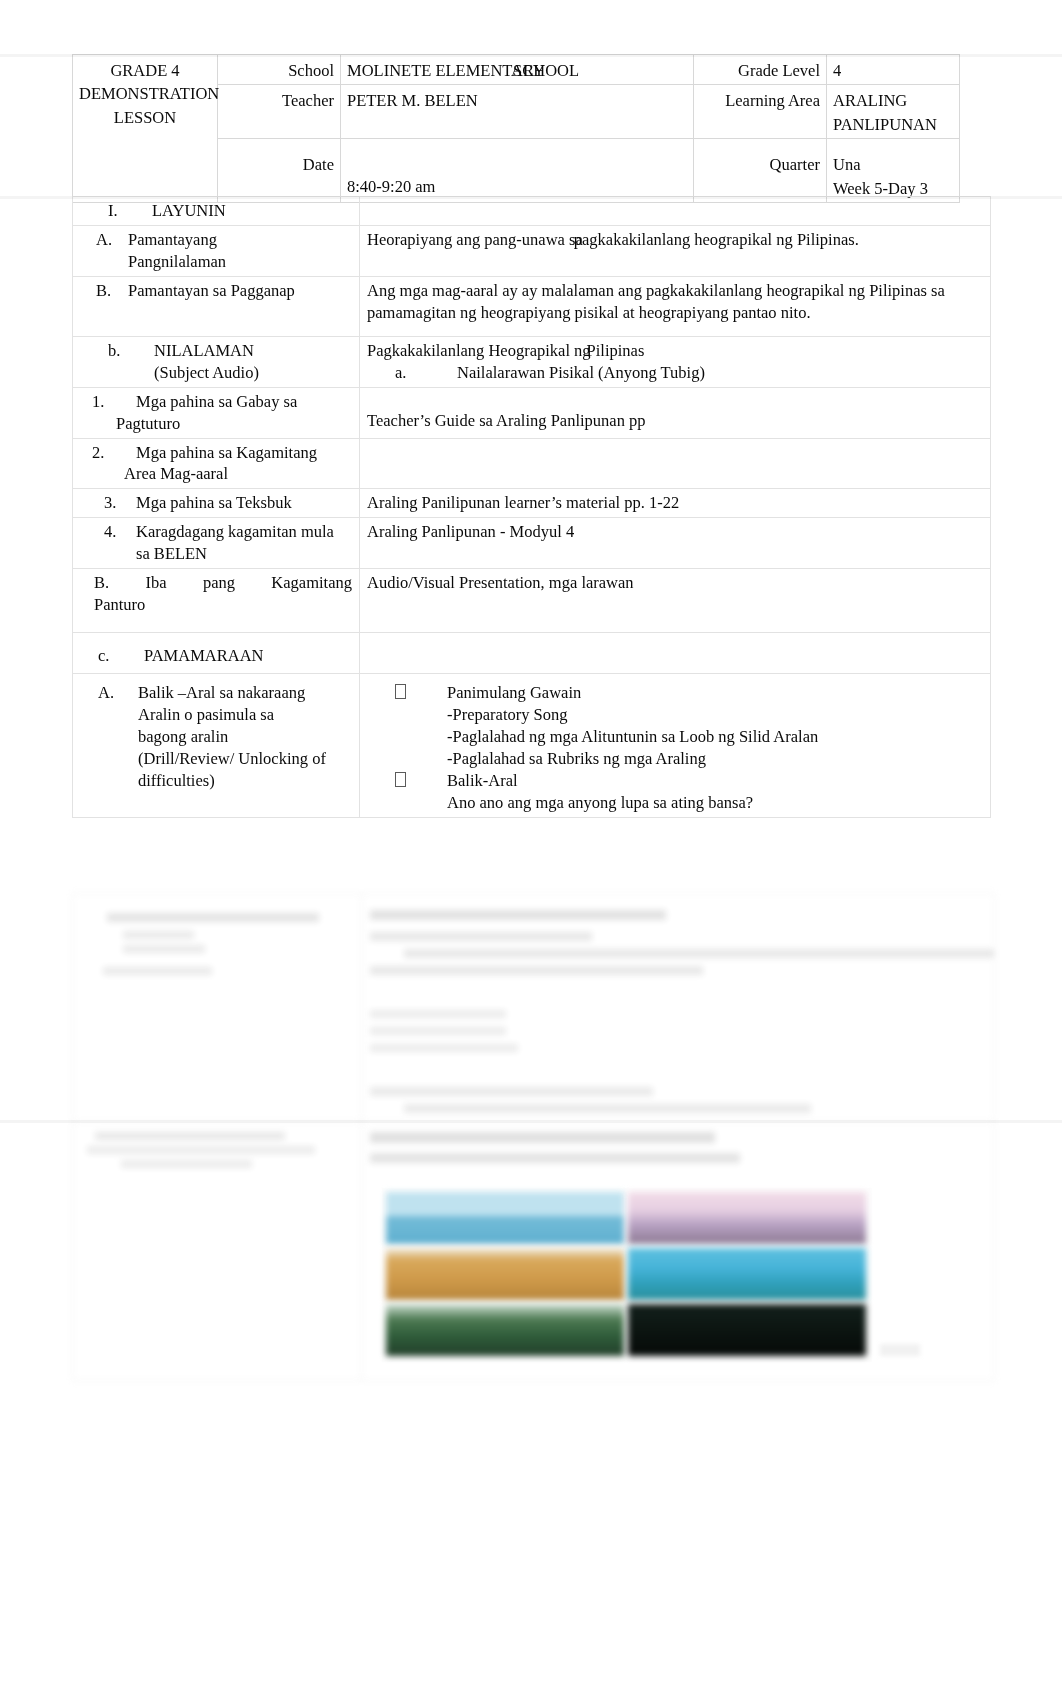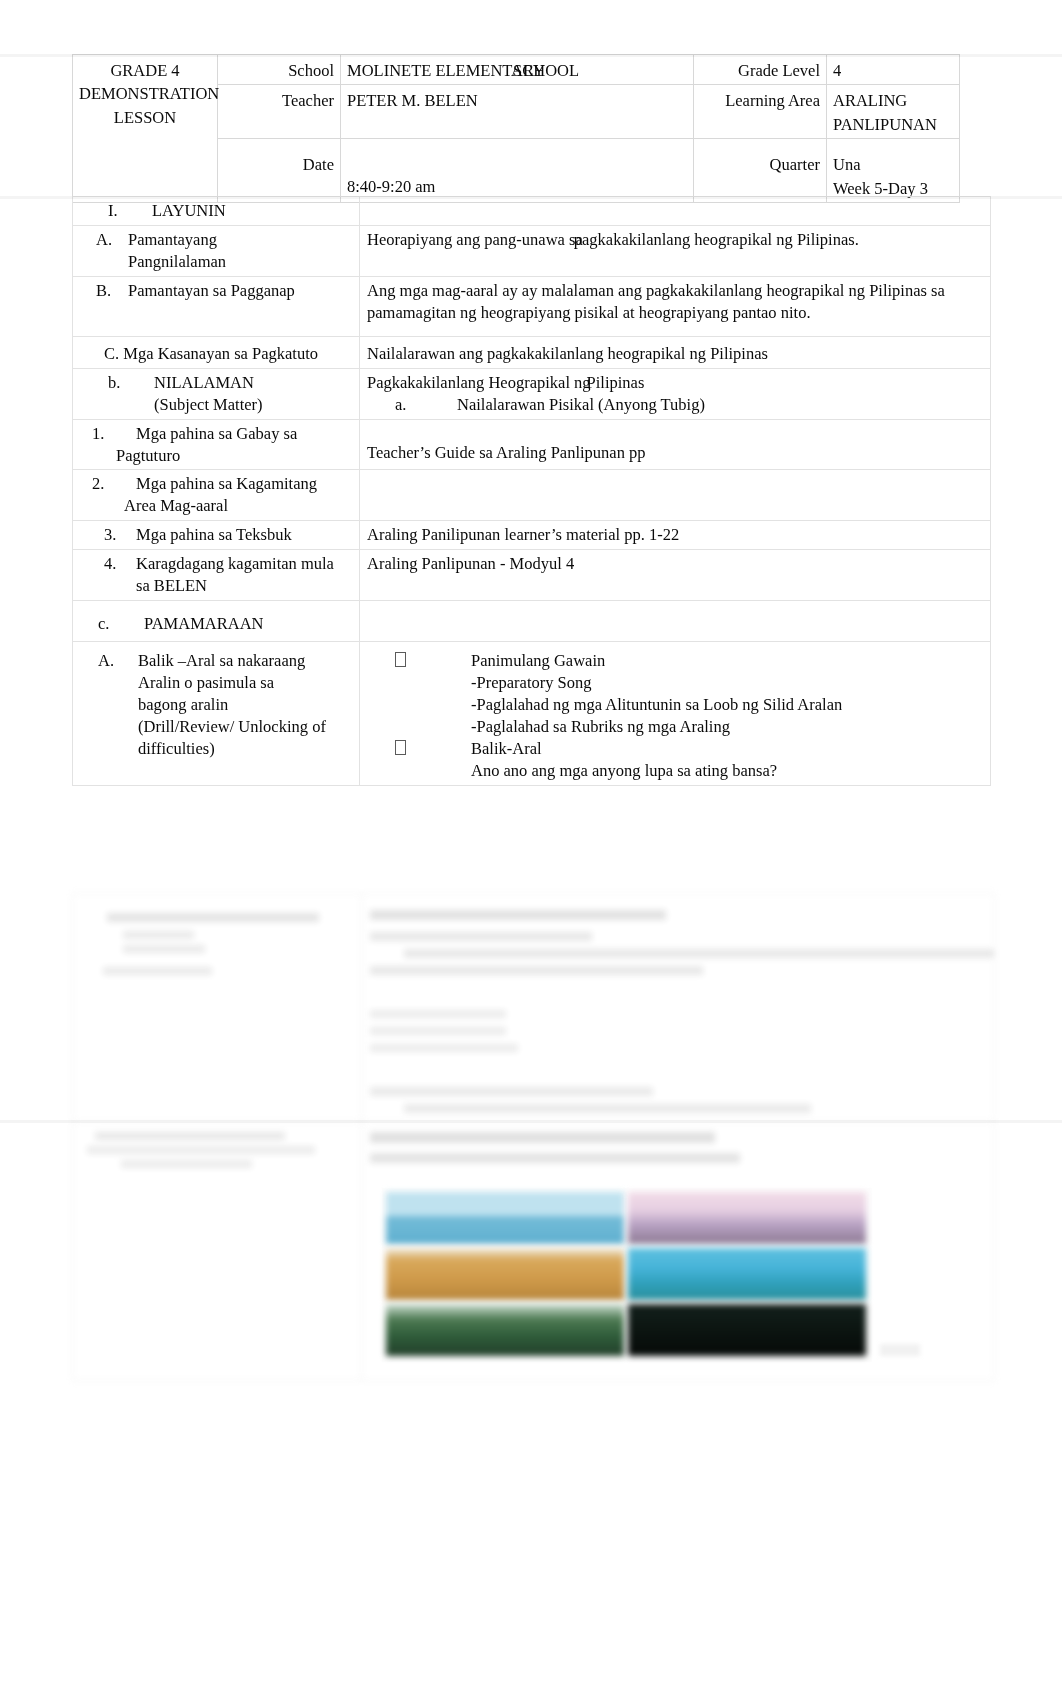--- a/index.html
+++ b/index.html
@@ -87,21 +87,20 @@
   .num-3     { width: 32px; padding-left: 24px; }
   .num-4     { width: 32px; padding-left: 24px; }
   .justify-sp {
     text-align: justify;
     text-align-last: justify;
   }
 
   .bullet-row {
     display: flex;
     align-items: flex-start;
-    gap: 24px;
   }
   .box-bullet {
     flex: 0 0 auto;
     width: 52px;
     padding-left: 28px;
     color: #333;
     font-family: "DejaVu Sans", sans-serif;
     font-size: 14px;
     line-height: 1.55;
   }
@@ -283,35 +282,29 @@
     <tr>
       <td class="col-left" style="padding-bottom:34px">
         <div class="num-row">
           <span class="num-mark alpha-ab">B.</span>
           <span>Pamantayan sa Pagganap</span>
         </div>
       </td>
       <td class="col-right">Ang mga mag-aaral ay ay malalaman ang pagkakakilanlang heograpikal ng Pilipinas sa pamamagitan ng heograpiyang pisikal at heograpiyang pantao nito.</td>
     </tr>
 
-    <tr>
-      <td class="col-left" style="padding-top:6px">
-        <div style="padding-left:24px">C. Mga Kasanayan sa Pagkatuto</div>
-      </td>
-      <td class="col-right" style="padding-top:6px">Nailalarawan ang pagkakakilanlang heograpikal ng Pilipinas</td>
-    </tr>
 
 
     <tr>
       <td class="col-left">
         <div class="num-row">
           <span class="num-mark alpha-b">b.</span>
           <span>
             <span>NILALAMAN</span><br>
-            <span>(Subject Matter)</span>
+            <span>(Subject Audio)</span>
           </span>
         </div>
       </td>
       <td class="col-right">
         <div style="white-space:nowrap">
           <span>Pagkakakilanlang Heograpikal ng</span><span style="margin-left:-4px">Pilipinas</span>
         </div>
         <div class="num-row">
           <span class="num-mark" style="width:62px;padding-left:28px">a.</span>
           <span>Nailalarawan Pisikal (Anyong Tubig)</span>
@@ -358,20 +351,27 @@
       <td class="col-left">
         <div class="num-row">
           <span class="num-mark num-4">4.</span>
           <span>Karagdagang kagamitan mula</span>
         </div>
         <div style="padding-left:56px">sa  BELEN</div>
       </td>
       <td class="col-right">Araling Panlipunan - Modyul 4</td>
     </tr>
 
+    <tr>
+      <td class="col-left" style="padding-bottom:16px">
+        <div class="justify-sp" style="padding-left:14px">B.  Iba  pang  Kagamitang</div>
+        <div style="padding-left:14px">Panturo</div>
+      </td>
+      <td class="col-right">Audio/Visual Presentation, mga larawan</td>
+    </tr>
 
     <tr>
       <td class="col-left" style="padding-top:12px;padding-bottom:6px">
         <div class="num-row">
           <span class="num-mark alpha-c">c.</span>
           <span>PAMAMARAAN</span>
         </div>
       </td>
       <td class="col-right">&nbsp;</td>
     </tr>

